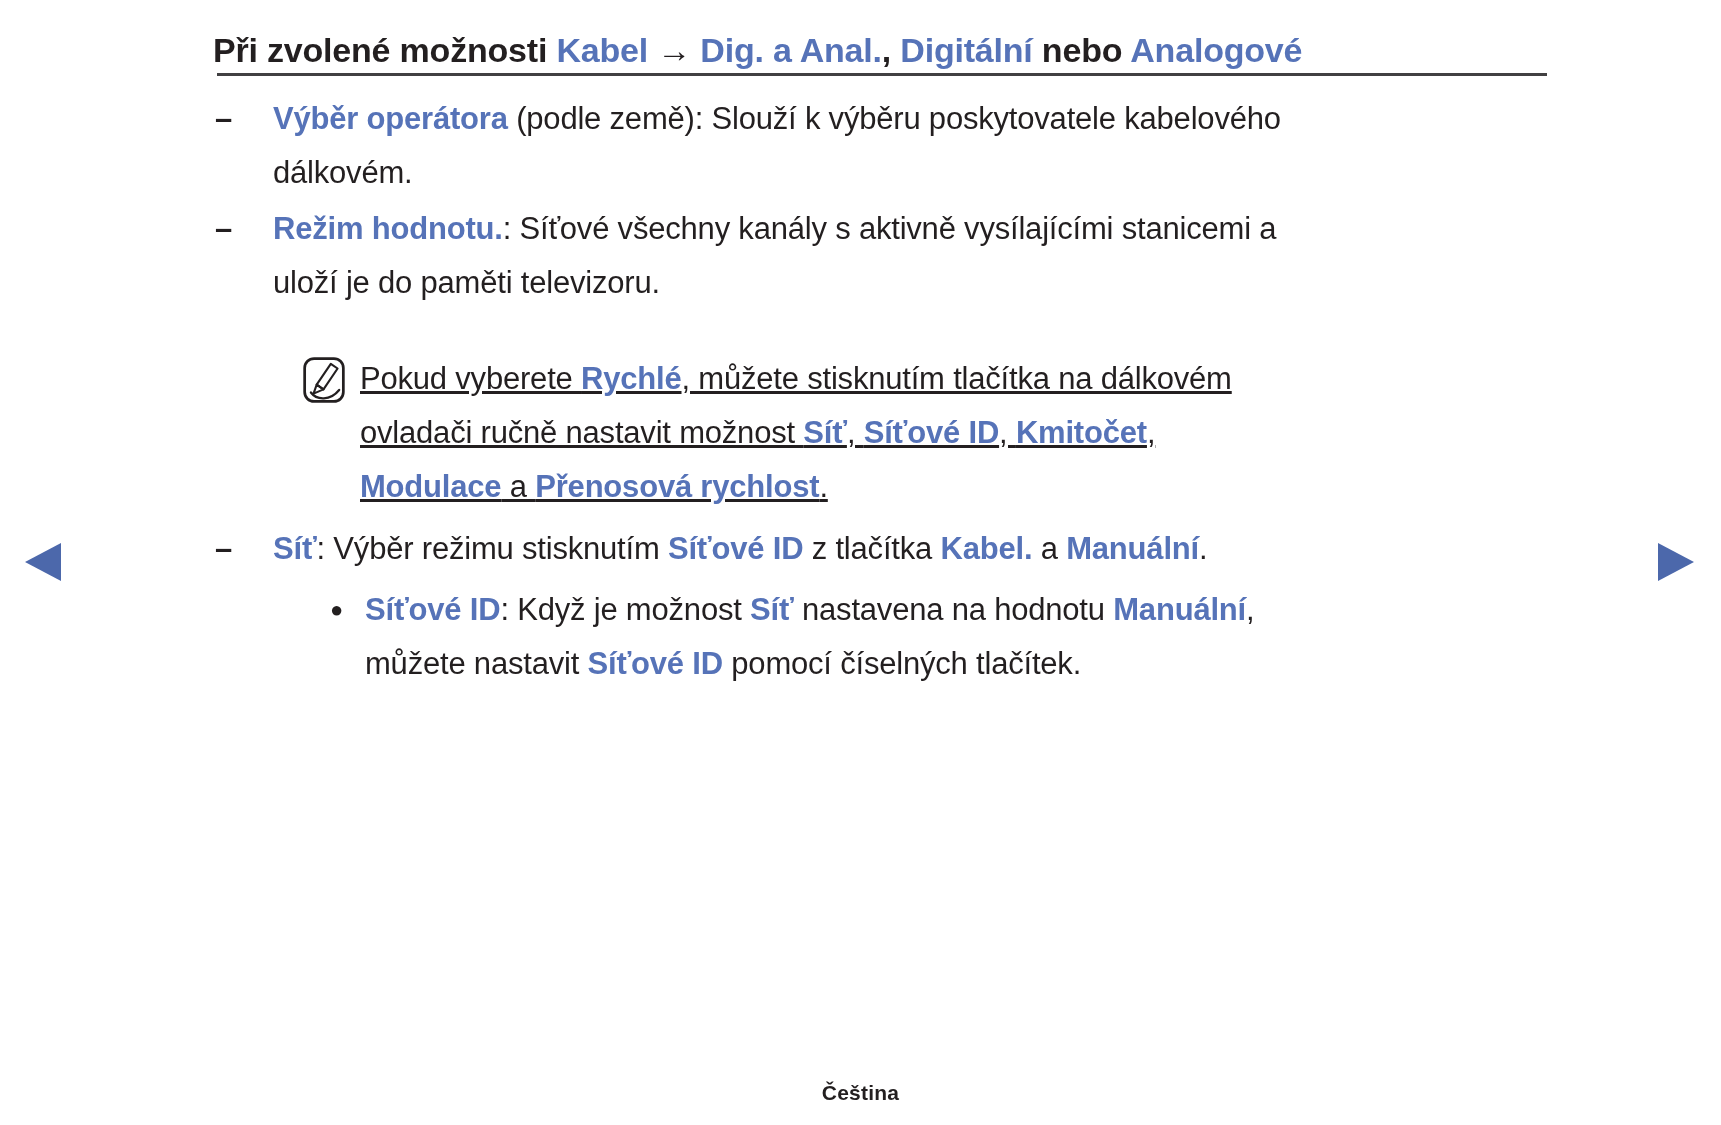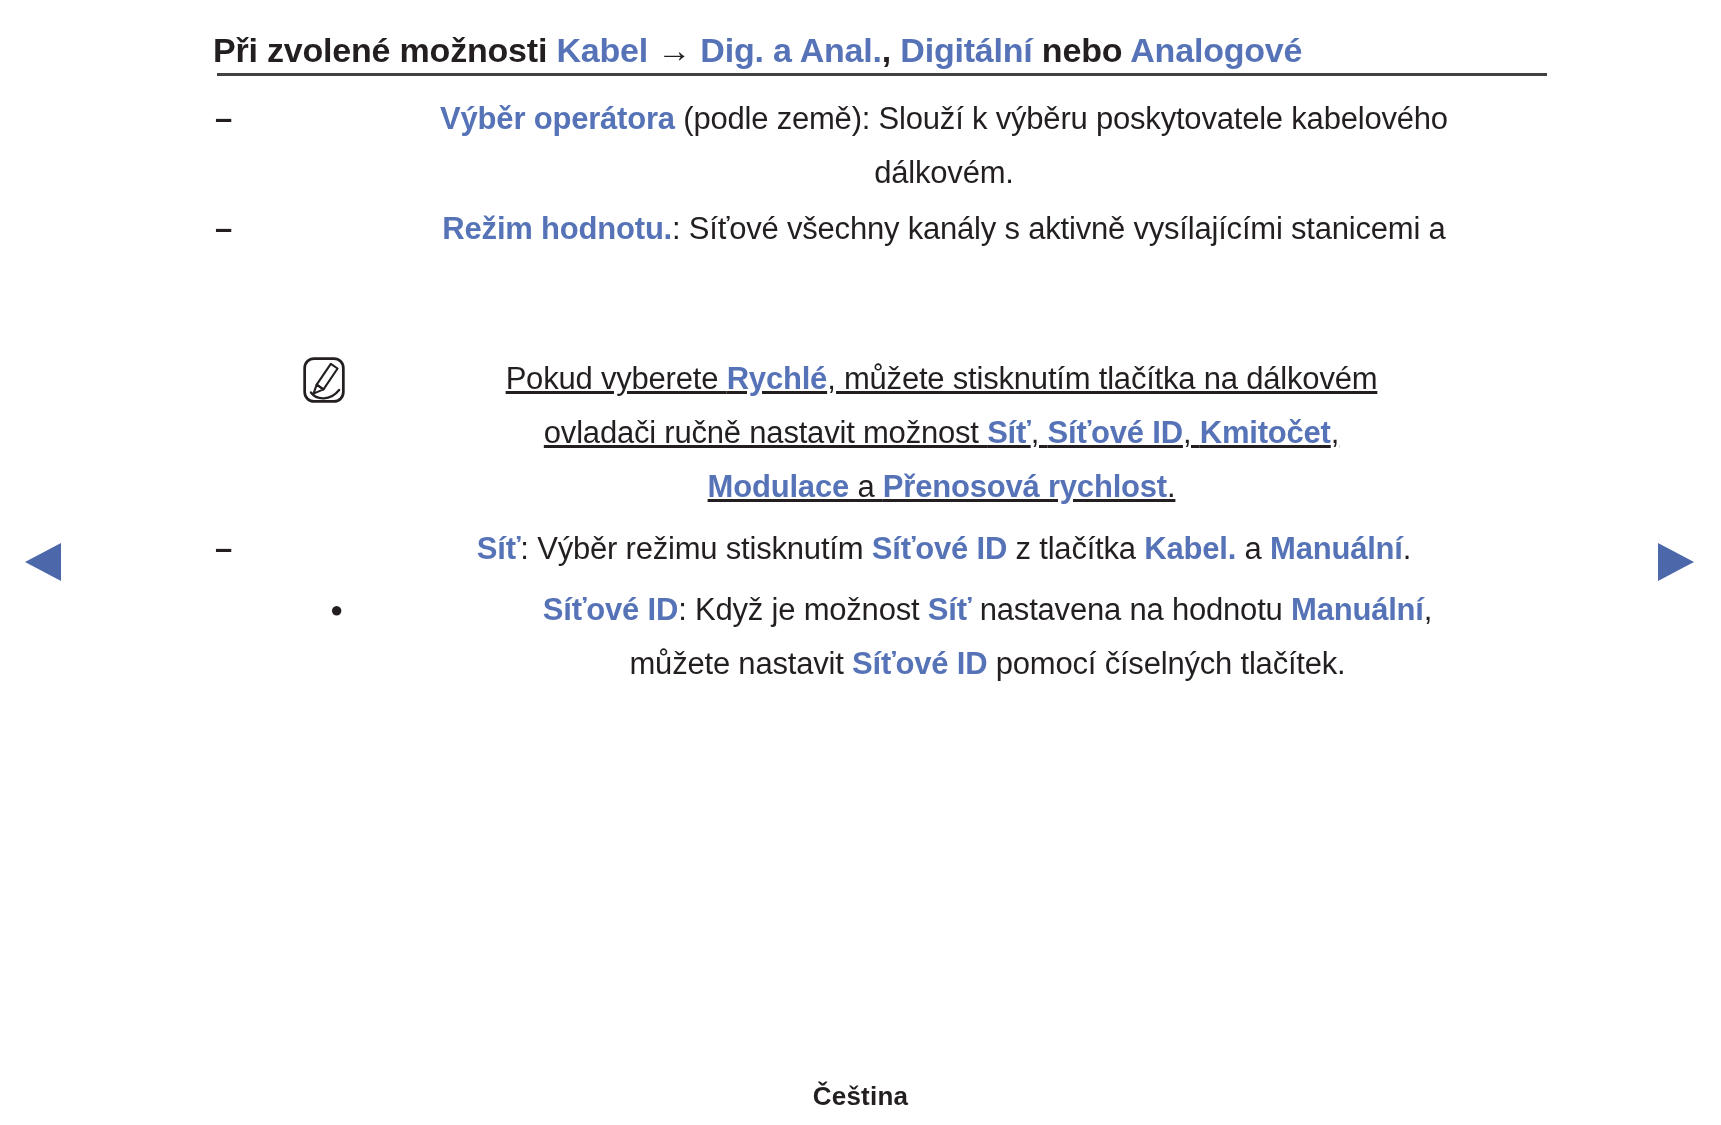--- a/index.html
+++ b/index.html
@@ -50,21 +50,21 @@
     flex:none;
     width:58px;
     font-weight:700;
   }
   .item.sub{left:330px;width:1280px;}
   .item.sub .marker{
     width:35px;
     font-size:22px;
     font-weight:400;
   }
-  .itext{flex:1;text-align:center;}
+  .itext{flex:1;}
   .note{left:303px;width:1220px;text-decoration:underline;}
   .note-icon{
     flex:none;
     width:42px;height:46px;
     margin:5px 15px 0 0;
   }
   .note-icon svg{display:block;width:100%;height:100%;}
   .nav{
     position:absolute;
     top:543px;
@@ -72,39 +72,39 @@
     padding:0;border:none;background:transparent;
     cursor:pointer;
   }
   .nav svg{display:block;width:37px;height:38px;}
   .nav.prev{left:25px;}
   .nav.next{left:1657px;}
   .lang{
     position:absolute;
     left:0;right:0;top:1081px;
     text-align:center;
-    font-size:26px;
+    font-size:21px;
     font-weight:700;
     letter-spacing:0.2px;
   }
 </style>
 </head>
 <body>
 
 <h1 class="page-title"><span class="seg-plain">Při zvolené možnosti </span><span class="seg-accent">Kabel</span><span class="seg-arrow"> → </span><span class="seg-accent">Dig. a Anal.</span><span class="seg-plain">, </span><span class="seg-accent">Digitální</span><span class="seg-plain"> nebo </span><span class="seg-accent">Analogové</span></h1>
 <div class="title-rule"></div>
 
 <div class="item" style="top:92px">
   <span class="marker">–</span>
   <div class="itext"><span class="seg-accent">Výběr operátora</span><span class="seg-plain"> (podle země): Slouží k výběru poskytovatele kabelového</span><br><span class="seg-plain">dálkovém.</span></div>
 </div>
 
 <div class="item" style="top:202px">
   <span class="marker">–</span>
-  <div class="itext"><span class="seg-accent">Režim hodnotu.</span><span class="seg-plain">: Síťové všechny kanály s aktivně vysílajícími stanicemi a</span><br></div>
+  <div class="itext"><span class="seg-accent">Režim hodnotu.</span><span class="seg-plain">: Síťové všechny kanály s aktivně vysílajícími stanicemi a</span><br><span class="seg-plain">uloží je do paměti televizoru.</span></div>
 </div>
 
 <div class="note" style="top:352px">
   <span class="note-icon">
     <svg viewBox="0 0 40 44" fill="none" xmlns="http://www.w3.org/2000/svg">
       <rect x="1.5" y="1.5" width="37" height="41" rx="9" stroke="#231f20" stroke-width="2.6"></rect>
       <path d="M26.5 6.5 L33 11 L19.5 31 L13 26.5 Z" stroke="#231f20" stroke-width="2" fill="none" stroke-linejoin="round"></path>
       <path d="M13 26.5 L10 35 L19.5 31 Z" stroke="#231f20" stroke-width="2" fill="none" stroke-linejoin="round"></path>
       <path d="M7.5 34 C13 41.5 26 42 34.5 31.5" stroke="#231f20" stroke-width="2.2" fill="none" stroke-linecap="round"></path>
     </svg>

